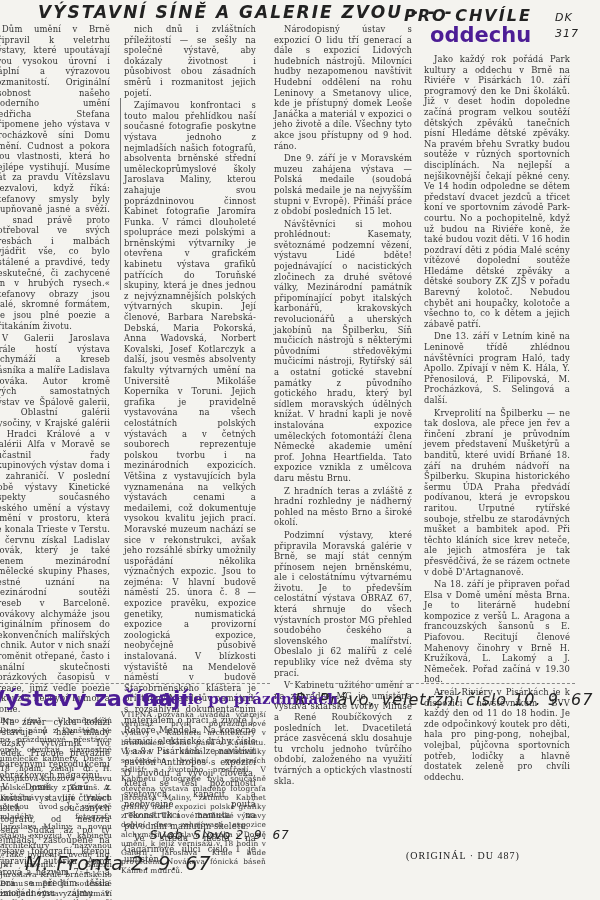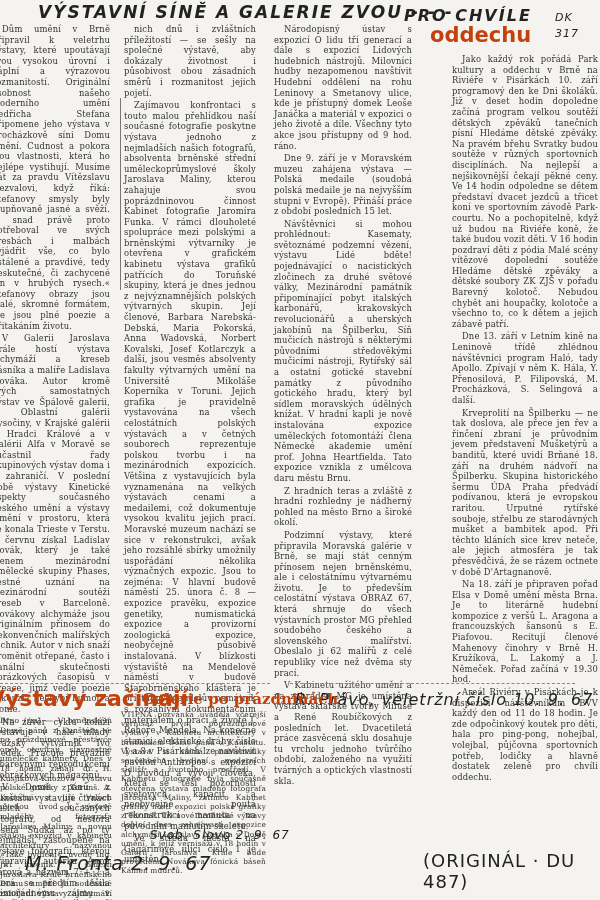--- a/index.html
+++ b/index.html
@@ -1,21 +1,21 @@
 <!DOCTYPE html>
 <html><head>
 <meta charset="utf-8">
 <style>
   html,body{margin:0;padding:0;}
   body{width:600px;height:900px;background:#f4f3ef;position:relative;overflow:hidden;font-family:"DejaVu Serif",serif;color:#2a2a2a;}
   .abs{position:absolute;}
   .col{position:absolute;font-size:8.4px;line-height:10.6px;text-align:justify;letter-spacing:0.15px;color:#333;}
   .col p{margin:0 0 2px 0;text-indent:10px;}
   .hand{font-family:"DejaVu Sans",sans-serif;font-style:italic;color:#222;letter-spacing:1px;}
-  .headline{font-family:"DejaVu Serif",serif;font-weight:bold;color:#c2410c;}
+  .headline{font-family:"DejaVu Serif",serif;font-weight:bold;color:#4c1d95;}
   .rule{position:absolute;border-top:1px dashed #888;height:0;}
   .vrule{position:absolute;border-left:1px solid #777;width:0;}
 </style>
 </head>
 <body>
 
 <div class="abs hand" style="left:38px;top:2px;font-size:17px;font-weight:bold;letter-spacing:2px;">VÝSTAVNÍ SÍNĚ A GALERIE ZVOU - - -</div>
 
 <div class="abs hand" style="left:404px;top:6px;font-size:16px;font-weight:bold;letter-spacing:2px;">PRO CHVÍLE</div>
 <div class="abs headline" style="left:430px;top:23px;font-size:21px;font-family:'DejaVu Sans',sans-serif;">oddechu</div>
@@ -37,34 +37,34 @@
 
 <div class="col" style="left:274px;top:24px;width:138px;">
   <p>Národopisný ústav s expozicí O lidu tří generací a dále s expozicí Lidových hudebních nástrojů. Milovníci hudby nezapomenou navštívit Hudební oddělení na rohu Leninovy a Smetanovy ulice, kde je přístupný domek Leoše Janáčka a materiál v expozici o jeho životě a díle. Všechny tyto akce jsou přístupny od 9 hod. ráno.</p>
   <p>Dne 9. září je v Moravském muzeu zahájena výstava — Polská medaile (soudobá polská medaile je na nejvyšším stupni v Evropě). Přináší práce z období posledních 15 let.</p>
   <p>Návštěvníci si mohou prohlédnout: Kasematy, světoznámé podzemní vězení, výstavu Lidé bděte! pojednávající o nacistických zločinech za druhé světové války, Mezinárodní památník připomínající pobyt italských karbonářů, krakovských revolucionářů a uherských jakobínů na Špilberku, Síň mučicích nástrojů s některými původními středověkými mučicími nástroji, Rytířský sál a ostatní gotické stavební památky z původního gotického hradu, který byl sídlem moravských údělných knížat. V hradní kapli je nově instalována expozice uměleckých fotomontáží člena Německé akademie umění prof. Johna Heartfielda. Tato expozice vznikla z umělcova daru městu Brnu.</p>
   <p>Z hradních teras a zvláště z hradní rozhledny je nádherný pohled na město Brno a široké okolí.</p>
   <p>Podzimní výstavy, které připravila Moravská galérie v Brně, se mají stát cenným přínosem nejen brněnskému, ale i celostátnímu výtvarnému životu. Je to především celostátní výstava OBRAZ 67, která shrnuje do všech výstavních prostor MG přehled soudobého českého a slovenského malířství. Obeslalo ji 62 malířů z celé republiky více než dvěma sty prací.</p>
   <p>V Kabinetu užitého umění a na zahrádce MG je umístěna výstava sklářské tvorby Miluše a René Roubíčkových z posledních let. Dvacetiletá práce zasvěcená sklu dosahuje tu vrcholu jednoho tvůrčího období, založeného na využití tvárných a optických vlastností skla.</p>
 </div>
 
-<div class="col" style="left:424px;top:54px;width:146px;margin-left:28px;">
+<div class="col" style="left:424px;top:54px;width:146px;">
   <p>Jako každý rok pořádá Park kultury a oddechu v Brně na Riviéře v Pisárkách 10. září programový den ke Dni školáků. Již v deset hodin dopoledne začíná program velkou soutěží dětských zpěváků tanečních písní Hledáme dětské zpěváky. Na pravém břehu Svratky budou soutěže v různých sportovních disciplínách. Na nejlepší a nejšikovnější čekají pěkné ceny. Ve 14 hodin odpoledne se dětem představí dvacet jezdců a třicet koní ve sportovním závodě Park-courtu. No a pochopitelně, když už budou na Riviéře koně, že také budou vozit děti. V 16 hodin pozdraví děti z pódia Malé scény vítězové dopolední soutěže Hledáme dětské zpěváky a dětské soubory ZK ZJŠ v pořadu Barevný kolotoč. Nebudou chybět ani houpačky, kolotoče a všechno to, co k dětem a jejich zábavě patří.</p>
   <p>Dne 13. září v Letním kině na Leninově třídě zhlédnou návštěvníci program Haló, tady Apollo. Zpívají v něm K. Hála, Y. Přenosilová, P. Filipovská, M. Procházková, S. Selingová a další.</p>
   <p>Krveprolití na Špilberku — ne tak doslova, ale přece jen řev a řinčení zbraní je průvodním jevem představení Mušketýrů a banditů, které uvidí Brňané 18. září na druhém nádvoří na Špilberku. Skupina historického šermu ÚDA Praha předvádí podívanou, která je evropskou raritou. Urputné rytířské souboje, střelbu ze starodávných mušket a bambitek apod. Při těchto kláních sice krev neteče, ale jejich atmosféra je tak přesvědčivá, že se rázem octnete v době D'Artagnanově.</p>
   <p>Na 18. září je připraven pořad Elsa v Domě umění města Brna. Je to literárně hudební kompozice z veršů L. Aragona a francouzských šansonů s E. Piafovou. Recitují členové Mahenovy činohry v Brně H. Kružíková, L. Lakomý a J. Němeček. Pořad začíná v 19.30 hod.</p>
   <p>Areál Riviéry v Pisárkách je k dispozici návštěvníkům BVV každý den od 11 do 18 hodin. Je zde odpočinkový koutek pro děti, hala pro ping-pong, nohejbal, volejbal, půjčovna sportovních potřeb, lodičky a hlavně dostatek zeleně pro chvíli oddechu.</p>
 </div>
 
 <div class="rule" style="left:0px;top:683px;width:270px;"></div>
 <div class="rule" style="left:290px;top:683px;width:285px;"></div>
 
 <div class="abs hand" style="left:295px;top:690px;font-size:16px;letter-spacing:1px;">R. Právo, veletržní číslo 10. 9. 67</div>
 
 <div class="abs headline" style="left:-12px;top:686px;font-size:22px;font-family:'DejaVu Sans',sans-serif;">Výstavy začínají</div>
 <div class="col" style="left:0px;top:716px;width:112px;font-size:7.6px;line-height:9.6px;">Brno (rm) — V brněnském Domě pánů z Kunštátu se po prázdninové přestávce opět otevírají slavnostně umělecké kabinety. Dnes v 18 hodin zahájí dr. H. Kusjiková-Knozová výstavu polské grafiky z Torunš. A. Konečná a Jiří Valoch uvedou úvod k výstavě mladého fotografa Jaroslava Maliny a novou stálou expozici v kabinetu architektury nazvanou »Také bydlení«, uvede Ing. Jiří Líčeník. V Galerii Jaroslava Krále brněnského Domu umění je současné zahájení výstavy alchymáží Ladislava Nováka. V programu vernisáže bude provedena fónická báseň Kámen mudrců.</div>
 <div class="abs hand" style="left:25px;top:852px;font-size:19px;">M. Fronta 2. 9. 67</div>
 
 <div class="abs headline" style="left:121px;top:690px;font-size:15px;margin-left:21px;">Galerie po prázdninách</div>
 <div class="col" style="left:121px;top:710px;width:145px;font-size:7.4px;line-height:9.2px;">VTIPNÁ pozvánka uváděla včerejší vernisáž první poprázdninové výstavy v Kabinetu architektury v brněnském Domě pánů z Kunštátu. Výstava si všímá problematiky současného bydlení, moderních sídlišť a životního prostředí. V Kabinetu fotografie byla současně otevřena výstava mladého fotografa Jaroslava Maliny, zatímco Kabinet grafiky hostí expozici polské grafiky z Toruně. Tři nové brněnské výstavy doplní dnes zahajovaná expozice alchymáží Ladislava Nováka v Domě umění, k jejíž vernisáži v 18 hodin v Galerii Jaroslava Krále bude provedena Novákova fónická báseň Kámen mudrců.</div>
 <div class="abs hand" style="left:150px;top:828px;font-size:12px;text-align:right;">Svob. Slovo 2. 9. 67</div>
 
-<div class="abs hand" style="left:423px;top:850px;font-size:18px;font-style:normal;">(ORIGINÁL · DU 487)</div>
+<div class="abs hand" style="left:406px;top:850px;font-size:10px;font-style:normal;font-family:Liberation Serif, serif;">(ORIGINÁL · DU 487)</div>
 
 </body></html>

